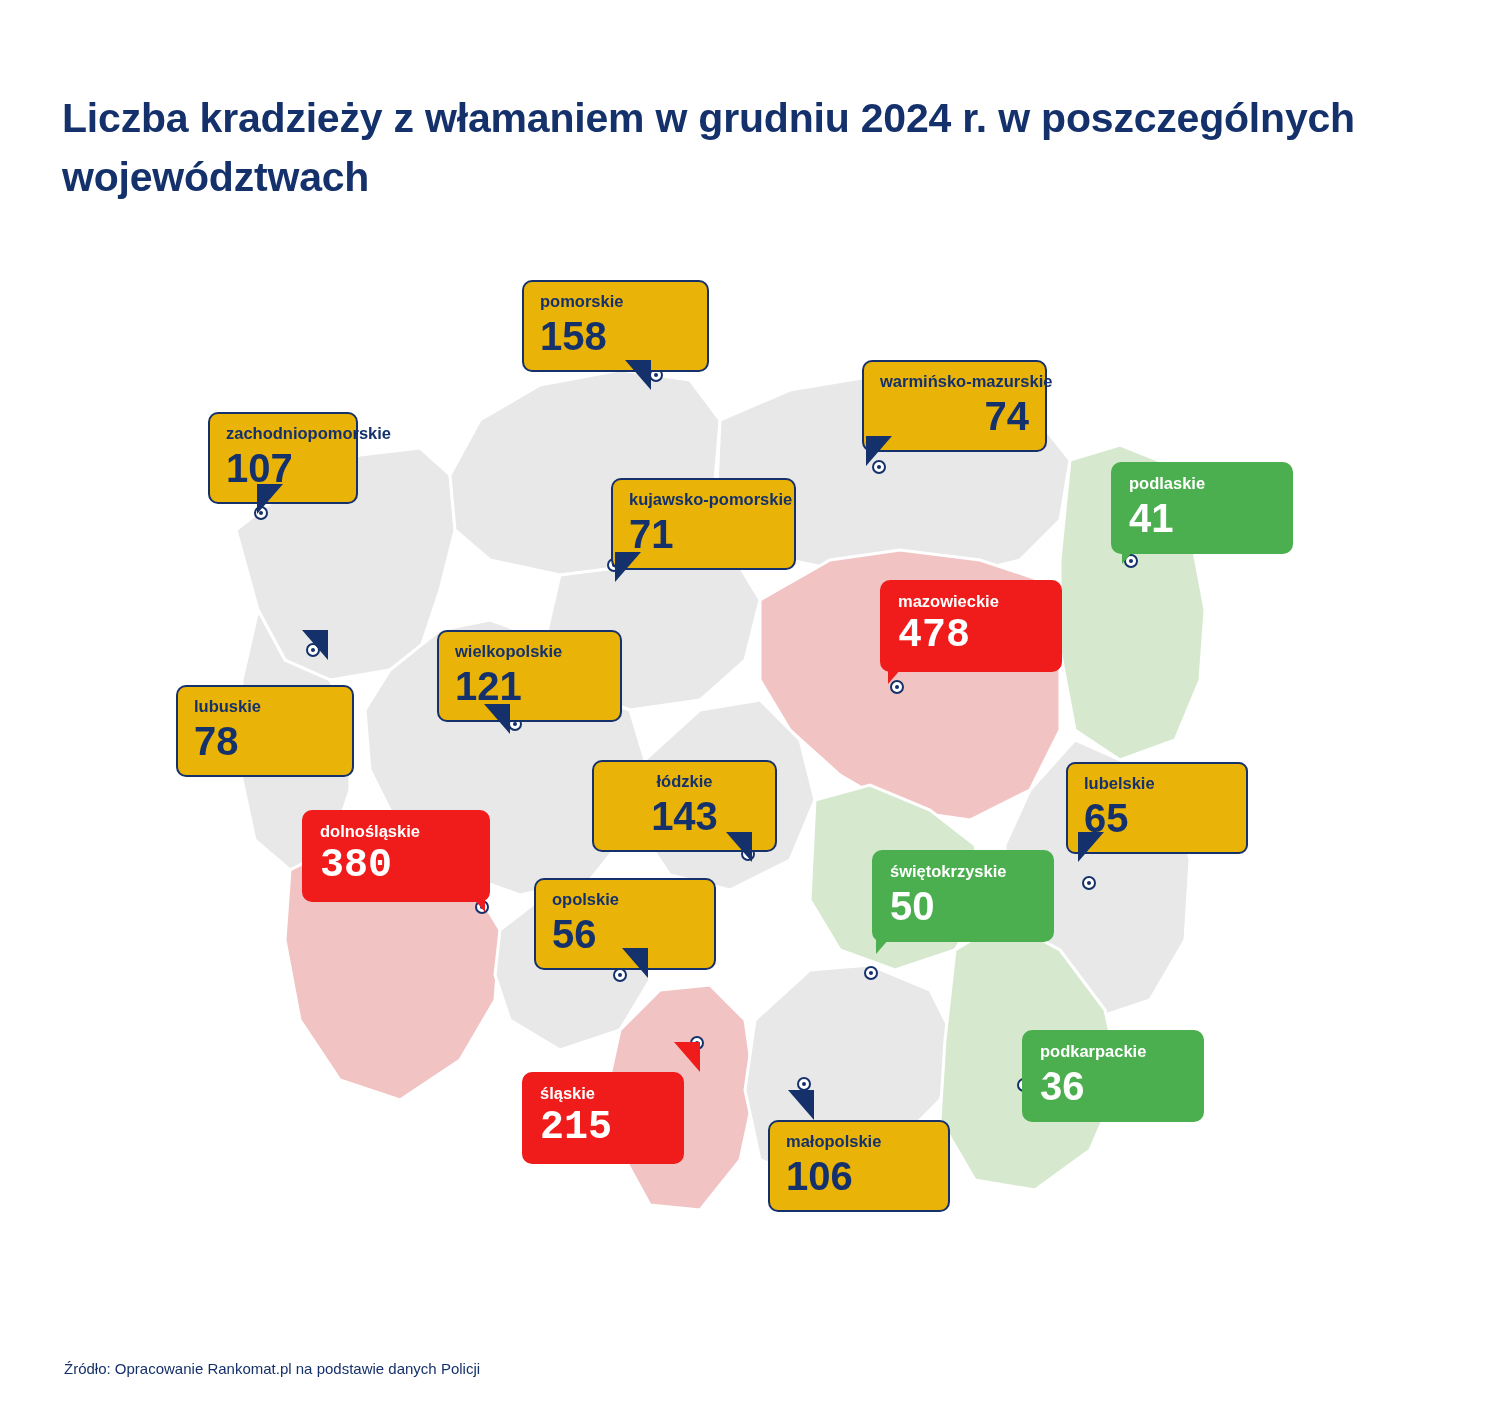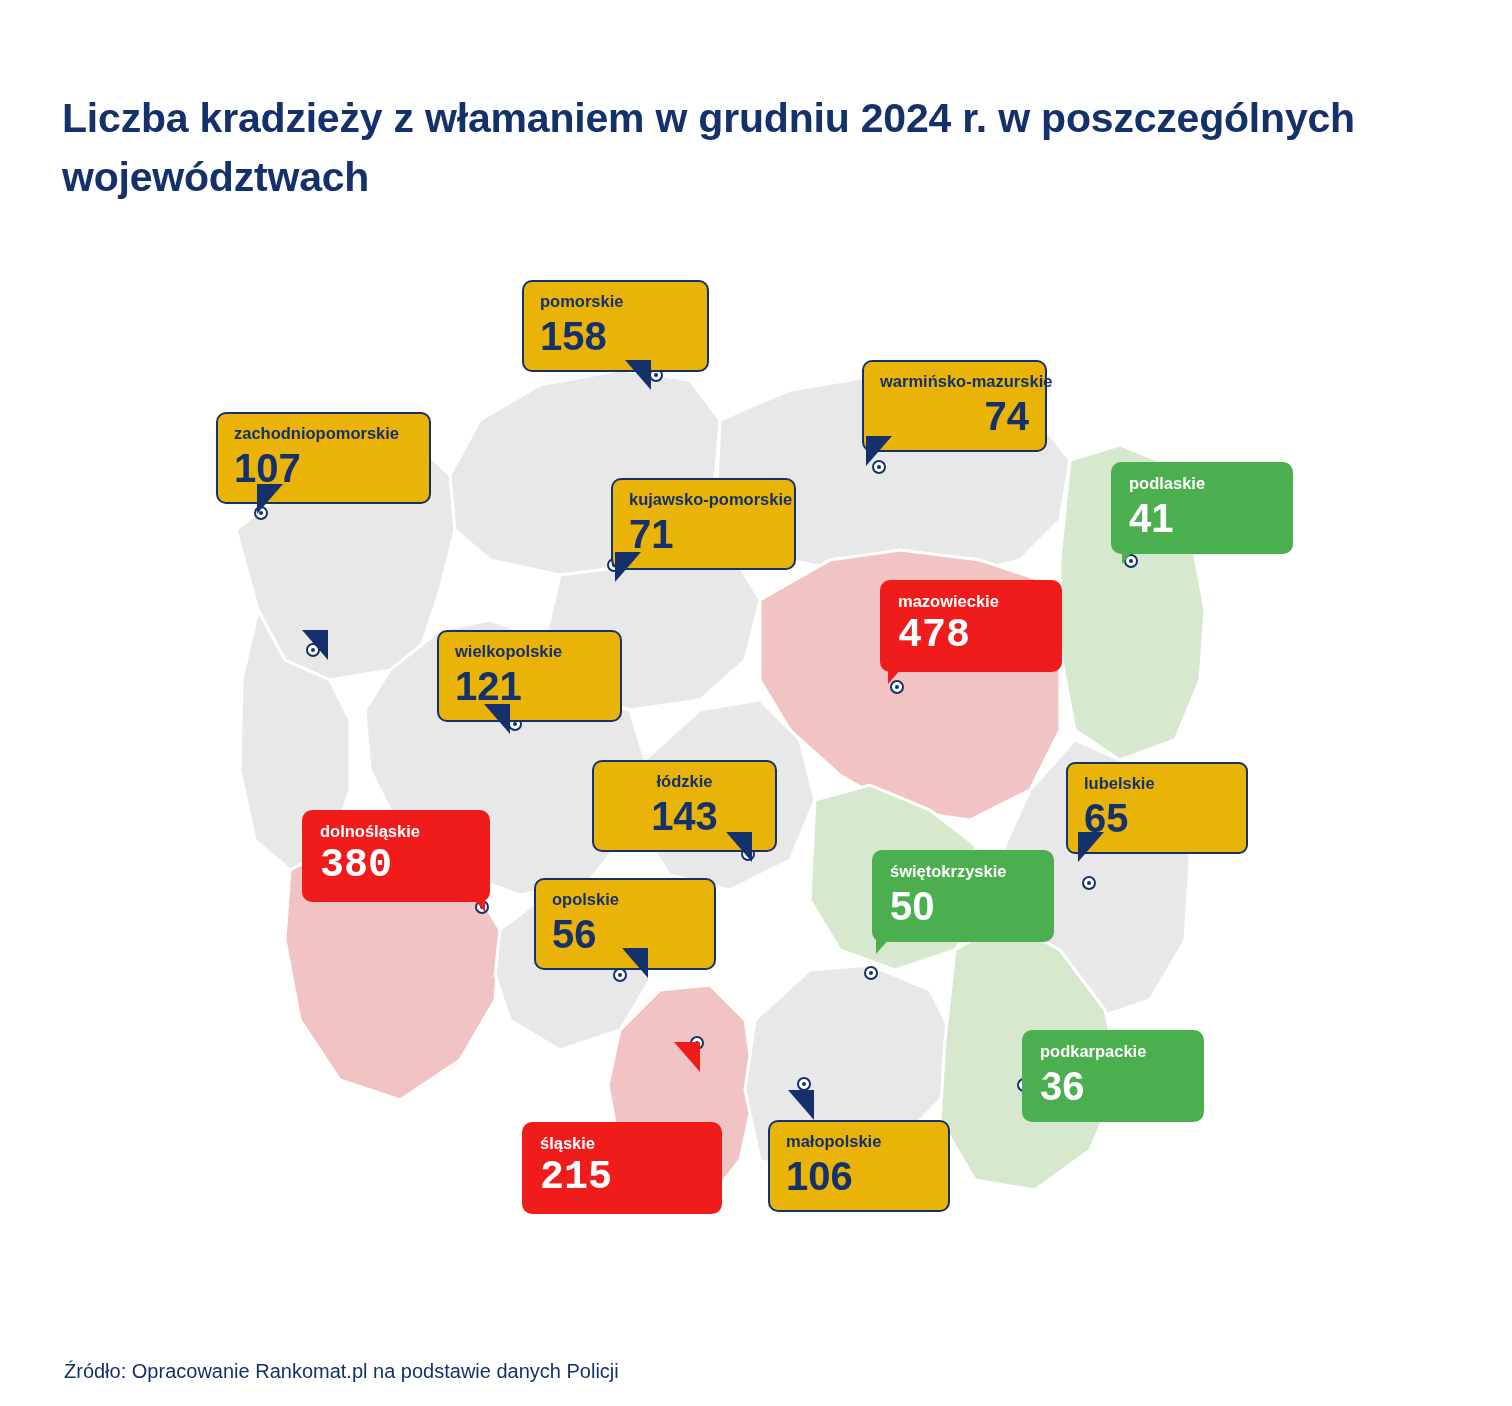--- a/index.html
+++ b/index.html
@@ -24,21 +24,21 @@
     font-size: 41px;
     font-weight: bold;
     line-height: 1.42;
     letter-spacing: -0.2px;
   }
   .source {
     position: absolute;
     left: 64px;
     top: 1360px;
     color: #15316b;
-    font-size: 20px;
+    font-size: 15px;
     font-weight: normal;
   }
   
   .map-wrap {
     position: absolute;
     left: 0;
     top: 230px;
     width: 1512px;
     height: 1100px;
   }
@@ -205,21 +205,21 @@
     <div class="value">158</div>
   </div>
   <div class="tail navy-right" style="left:625px;top:130px;"></div>
 
   <div class="label plain" style="left:862px;top:130px;width:185px;text-align:right;">
     <div class="name">warmińsko-mazurskie</div>
     <div class="value">74</div>
   </div>
   <div class="tail navy-left" style="left:866px;top:206px;"></div>
 
-  <div class="label plain" style="left:216px;top:182px;width:215px;">
+  <div class="label plain" style="left:208px;top:182px;width:150px;">
     <div class="name">zachodniopomorskie</div>
     <div class="value">107</div>
   </div>
   <div class="tail navy-left" style="left:257px;top:254px;"></div>
 
   <div class="label plain" style="left:611px;top:248px;width:185px;">
     <div class="name">kujawsko-pomorskie</div>
     <div class="value">71</div>
   </div>
   <div class="tail navy-left" style="left:615px;top:322px;"></div>
@@ -235,20 +235,24 @@
     <div class="value">478</div>
   </div>
   <div class="tail red-left" style="left:888px;top:424px;"></div>
 
   <div class="label plain" style="left:437px;top:400px;width:185px;">
     <div class="name">wielkopolskie</div>
     <div class="value">121</div>
   </div>
   <div class="tail navy-right" style="left:484px;top:474px;"></div>
 
+  <div class="label plain" style="left:176px;top:455px;width:178px;">
+    <div class="name">lubuskie</div>
+    <div class="value">78</div>
+  </div>
   <div class="tail navy-right" style="left:302px;top:400px;"></div>
 
   <div class="label plain" style="left:592px;top:530px;width:185px;text-align:center;">
     <div class="name">łódzkie</div>
     <div class="value">143</div>
   </div>
   <div class="tail navy-right" style="left:726px;top:602px;"></div>
 
   <div class="label plain" style="left:1066px;top:532px;width:182px;border-radius:9px;">
     <div class="name">lubelskie</div>
@@ -273,21 +277,21 @@
     <div class="value">56</div>
   </div>
   <div class="tail navy-right" style="left:622px;top:718px;"></div>
 
   <div class="label green" style="left:1022px;top:800px;width:182px;">
     <div class="name">podkarpackie</div>
     <div class="value">36</div>
   </div>
   <div class="tail green-left" style="left:1026px;top:838px;"></div>
 
-  <div class="label red" style="left:522px;top:892px;width:200px;">
+  <div class="label red" style="left:522px;top:842px;width:162px;">
     <div class="name">śląskie</div>
     <div class="value">215</div>
   </div>
   <div class="tail red-right" style="left:674px;top:812px;"></div>
 
   <div class="label plain" style="left:768px;top:890px;width:182px;">
     <div class="name">małopolskie</div>
     <div class="value">106</div>
   </div>
   <div class="tail navy-right" style="left:788px;top:860px;"></div>

